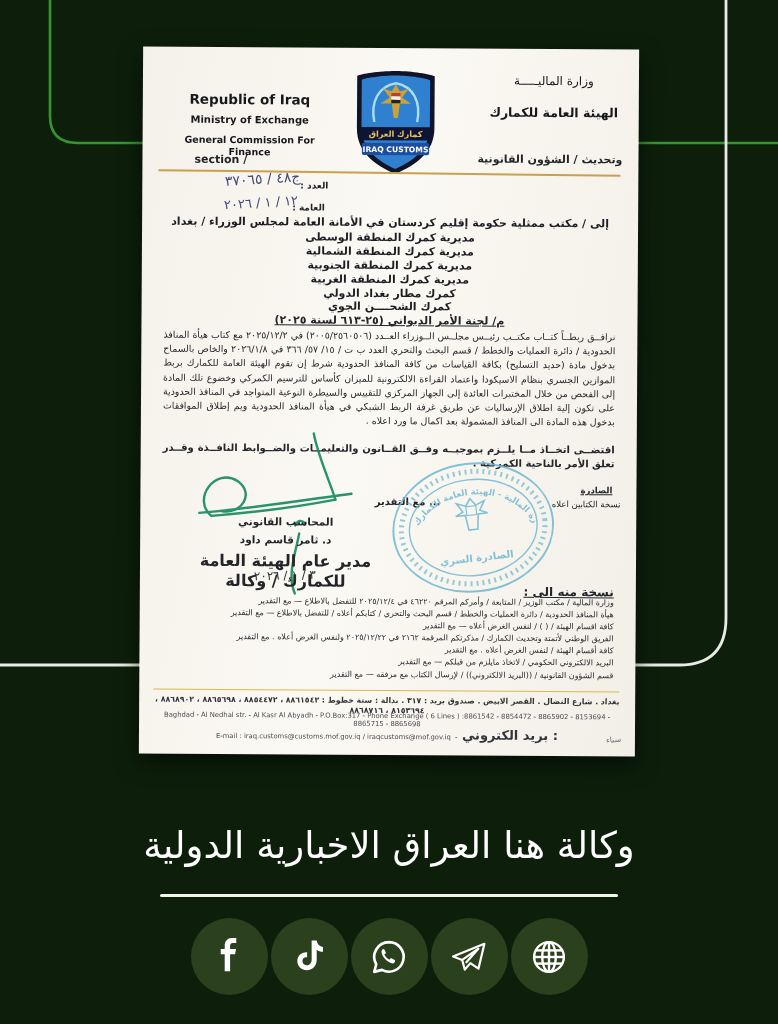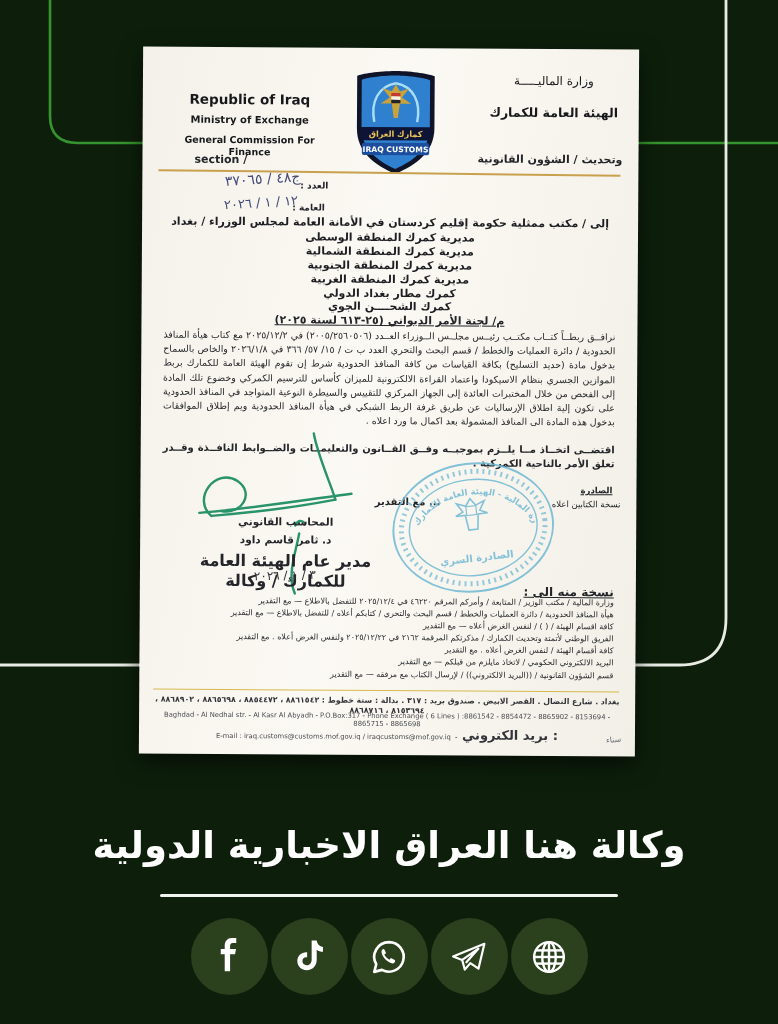--- a/index.html
+++ b/index.html
@@ -55,21 +55,21 @@
   .ftr-ar{left:10px;top:648px;width:476px;text-align:center;direction:rtl;font-size:7.8px;font-weight:bold;color:#33343a;}
   .ftr-en{left:10px;top:664px;width:476px;text-align:center;font-size:6.8px;color:#4a4b52;}
   .ftr-em{left:10px;top:679px;width:476px;text-align:center;font-size:6.8px;color:#4a4b52;}
   .ftr-em b{font-size:13px;color:#33343a;}
   .scribe{right:14px;top:686px;font-size:8px;color:#6a6f7e;transform:rotate(-6deg);}
   .logo{left:202px;top:20px;width:102px;height:112px;}
   .stamp{left:248px;top:410px;width:170px;height:138px;transform:rotate(-7deg);opacity:.85;}
   .signature{left:55px;top:380px;width:190px;height:172px;}
   
   .banner-title{left:0;top:824px;width:778px;text-align:center;direction:rtl;color:#fff;
-                font-size:37px;font-weight:bold;letter-spacing:-1px;z-index:3;}
+                font-size:37px;font-weight:normal;letter-spacing:-1px;z-index:3;}
   .banner-rule{left:160px;top:894px;width:458px;height:3px;background:#f2f4ef;border-radius:2px;z-index:3;}
   .icons-row{left:0;top:918px;width:778px;display:flex;justify-content:center;gap:3px;z-index:3;}
   .icon-circle{width:77px;height:77px;border-radius:50%;background:#2b401c;
                display:flex;align-items:center;justify-content:center;}
   .icon-circle svg{width:44px;height:44px;}
 </style>
 </head>
 <body>
 
 <svg id="decor" class="abs" viewBox="0 0 778 1024" xmlns="http://www.w3.org/2000/svg">

